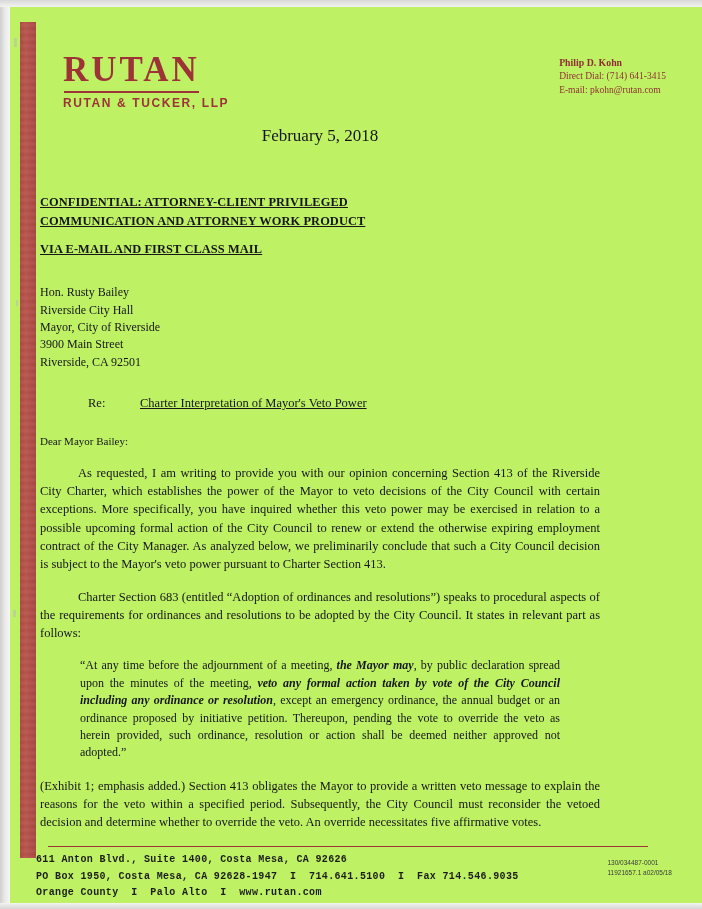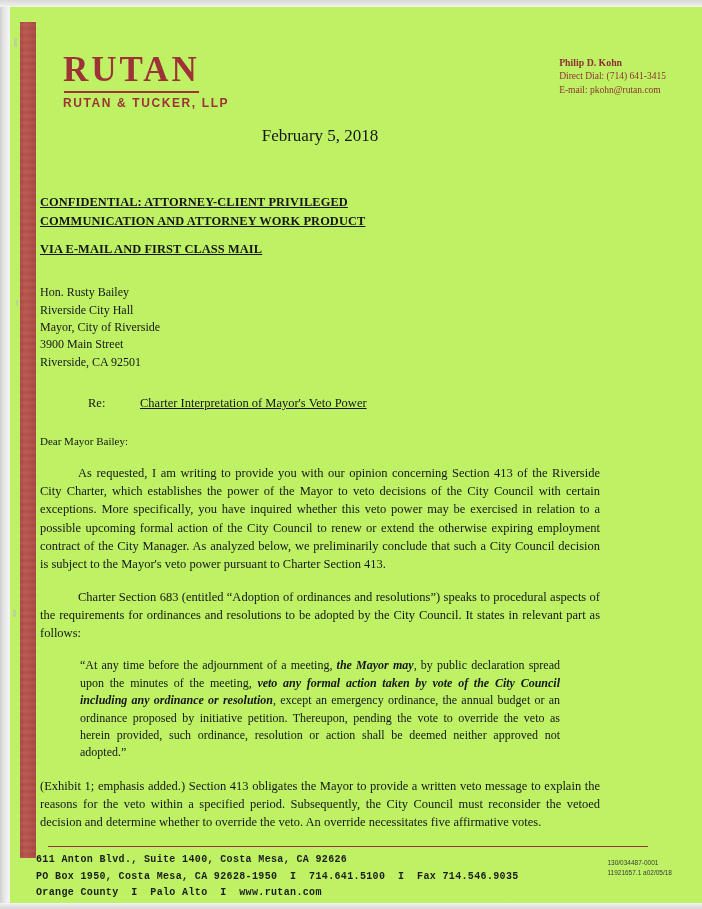--- a/index.html
+++ b/index.html
@@ -275,21 +275,21 @@
     <div class="quote"><span>“At any time before the adjournment of a meeting, </span><span class="bi">the Mayor may</span><span>, by public declaration spread upon the minutes of the meeting, </span><span class="bi">veto any formal action taken by vote of the City Council including any ordinance or resolution</span><span>, except an emergency ordinance, the annual budget or an ordinance proposed by initiative petition.  Thereupon, pending the vote to override the veto as herein provided, such ordinance, resolution or action shall be deemed neither approved not adopted.”</span></div>
 
     <p class="para noindent">(Exhibit 1; emphasis added.)  Section 413 obligates the Mayor to provide a written veto message to explain the reasons for the veto within a specified period.  Subsequently, the City Council must reconsider the vetoed decision and determine whether to override the veto.   An override necessitates five affirmative votes.</p>
 
   </div>
 
   <div class="footer-rule"></div>
 
   <div class="footer">
     <div class="fl">611 Anton Blvd., Suite 1400, Costa Mesa, CA 92626</div>
-    <div class="fl">PO Box 1950, Costa Mesa, CA 92628-1950  I  714.641.5100  I  Fax 714.546.9035</div>
+    <div class="fl">PO Box 1950, Costa Mesa, CA 92628-1947  I  714.641.5100  I  Fax 714.546.9035</div>
     <div class="fl">Orange County  I  Palo Alto  I  www.rutan.com</div>
   </div>
 
   <div class="doc-codes">
     <div>130/034487-0001</div>
     <div>11921657.1 a02/05/18</div>
   </div>
 
 </div>
 

